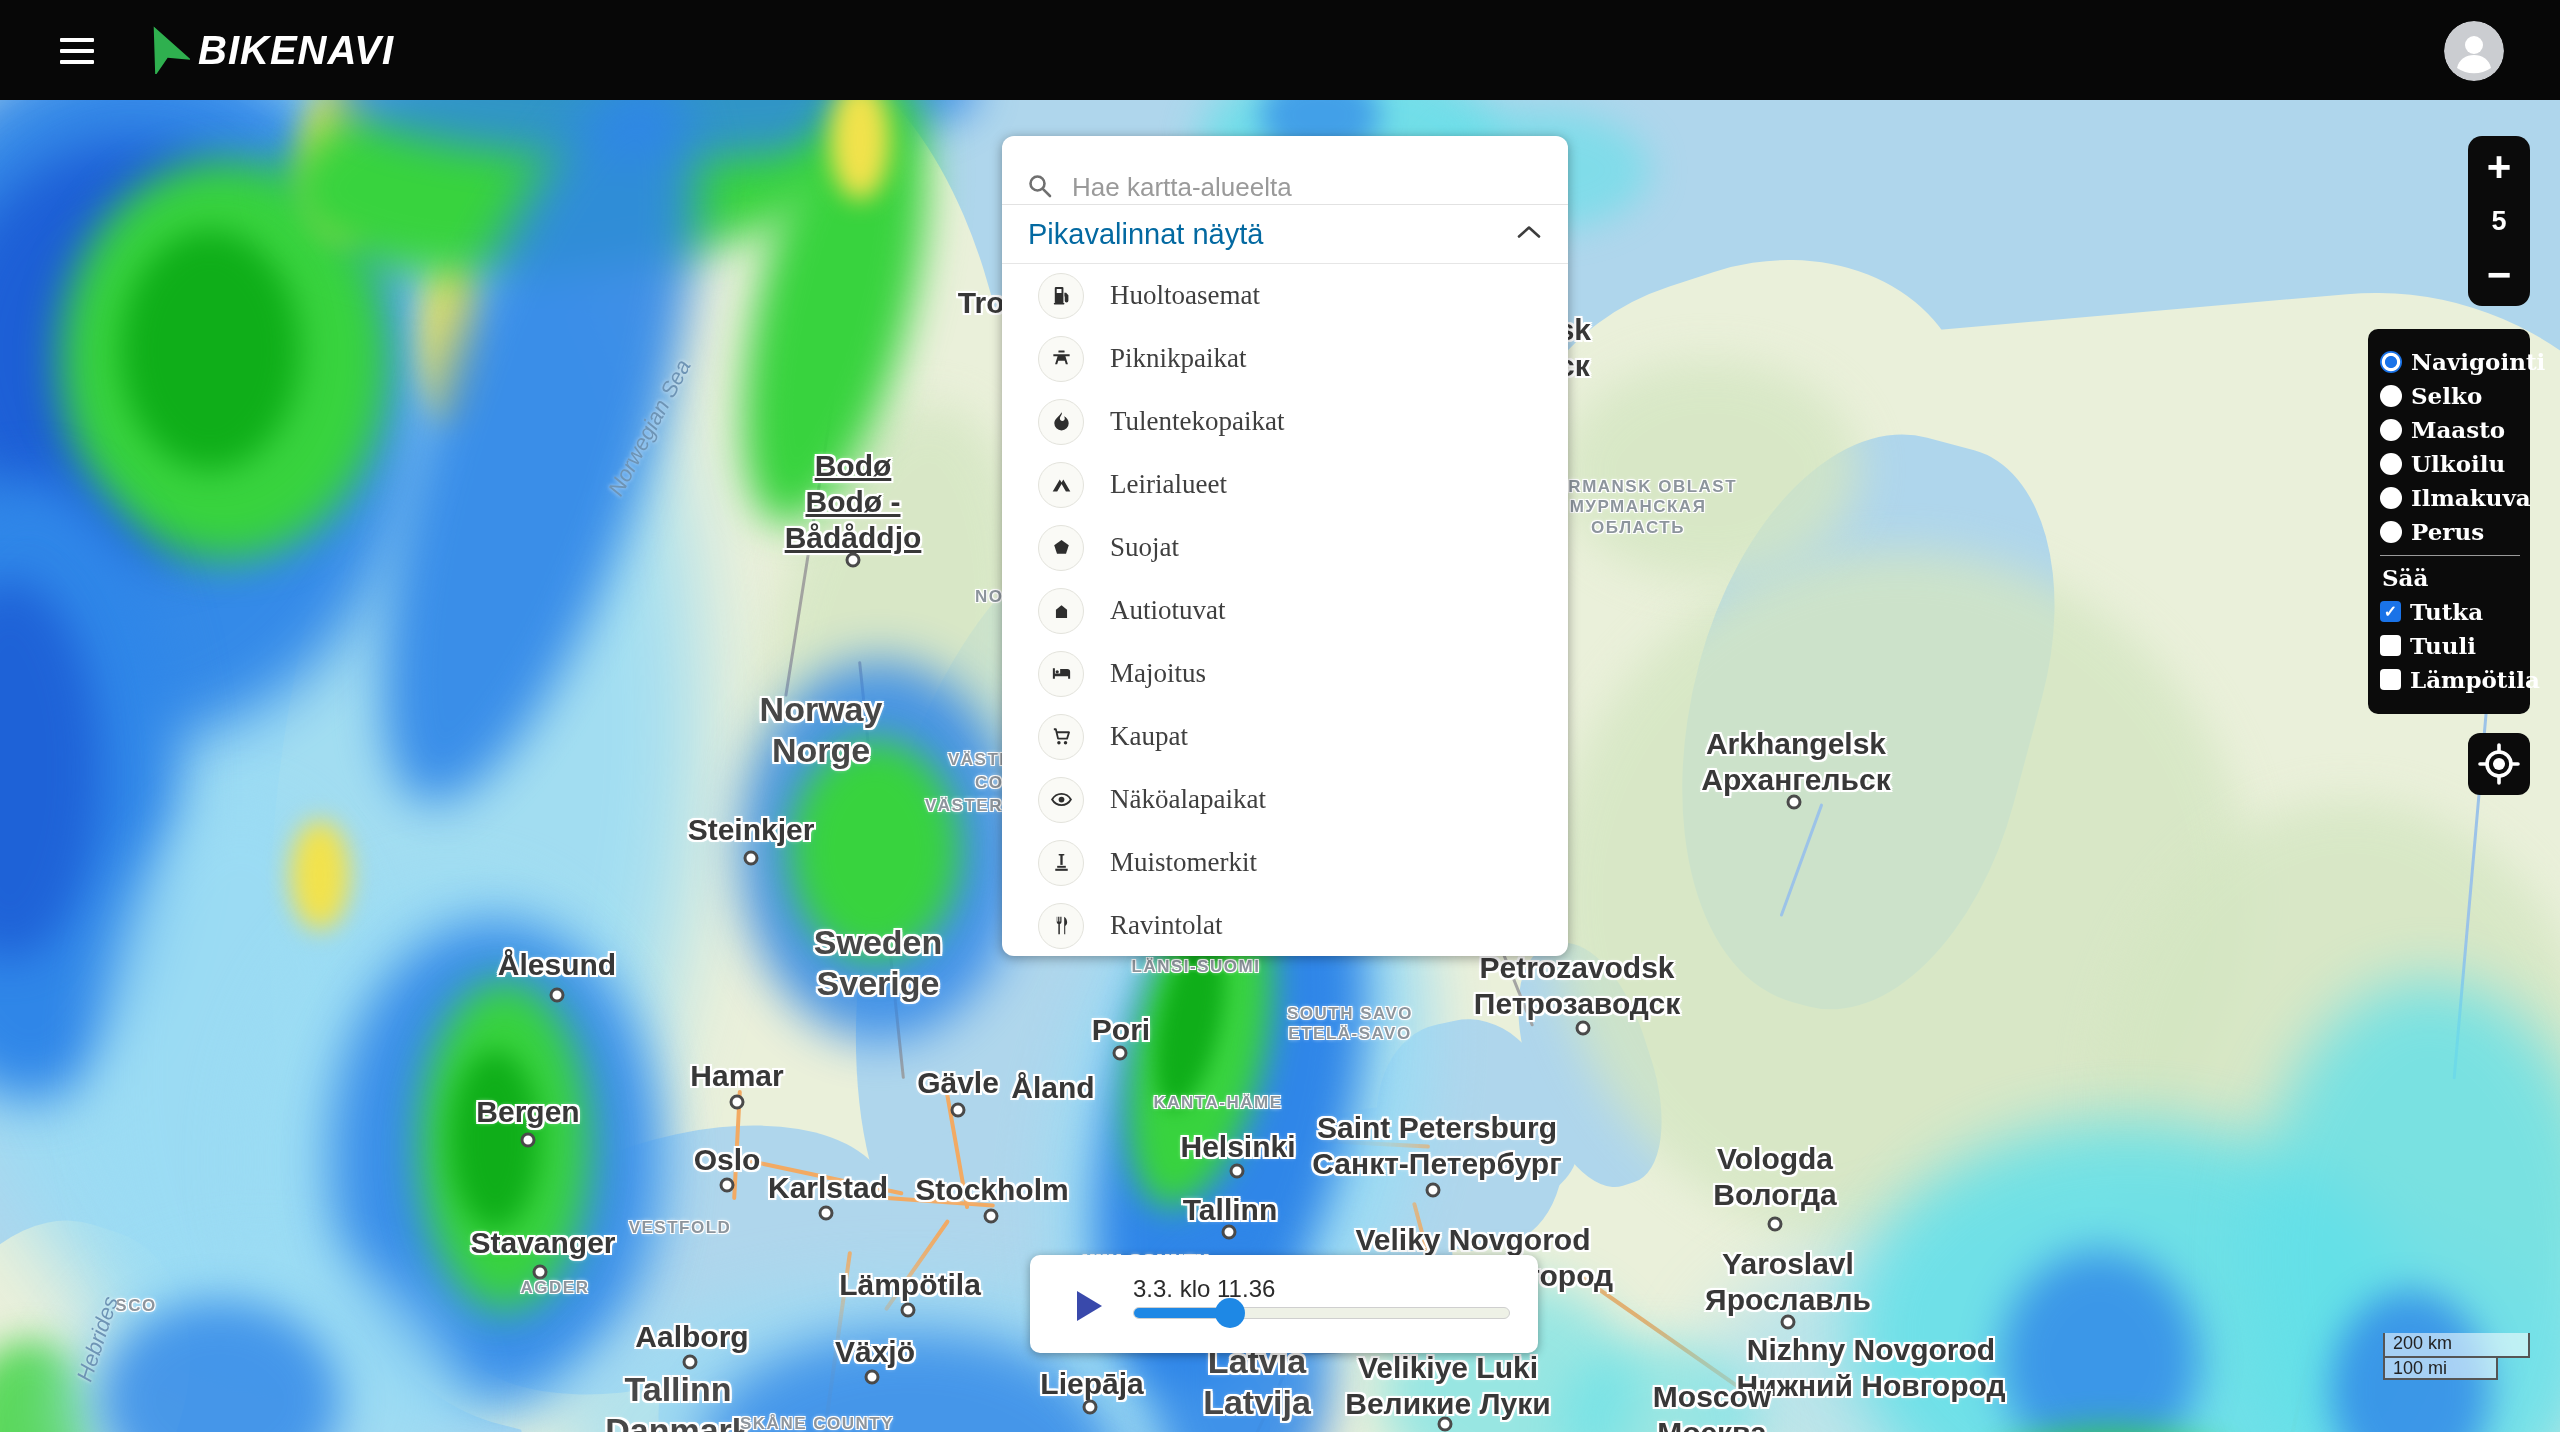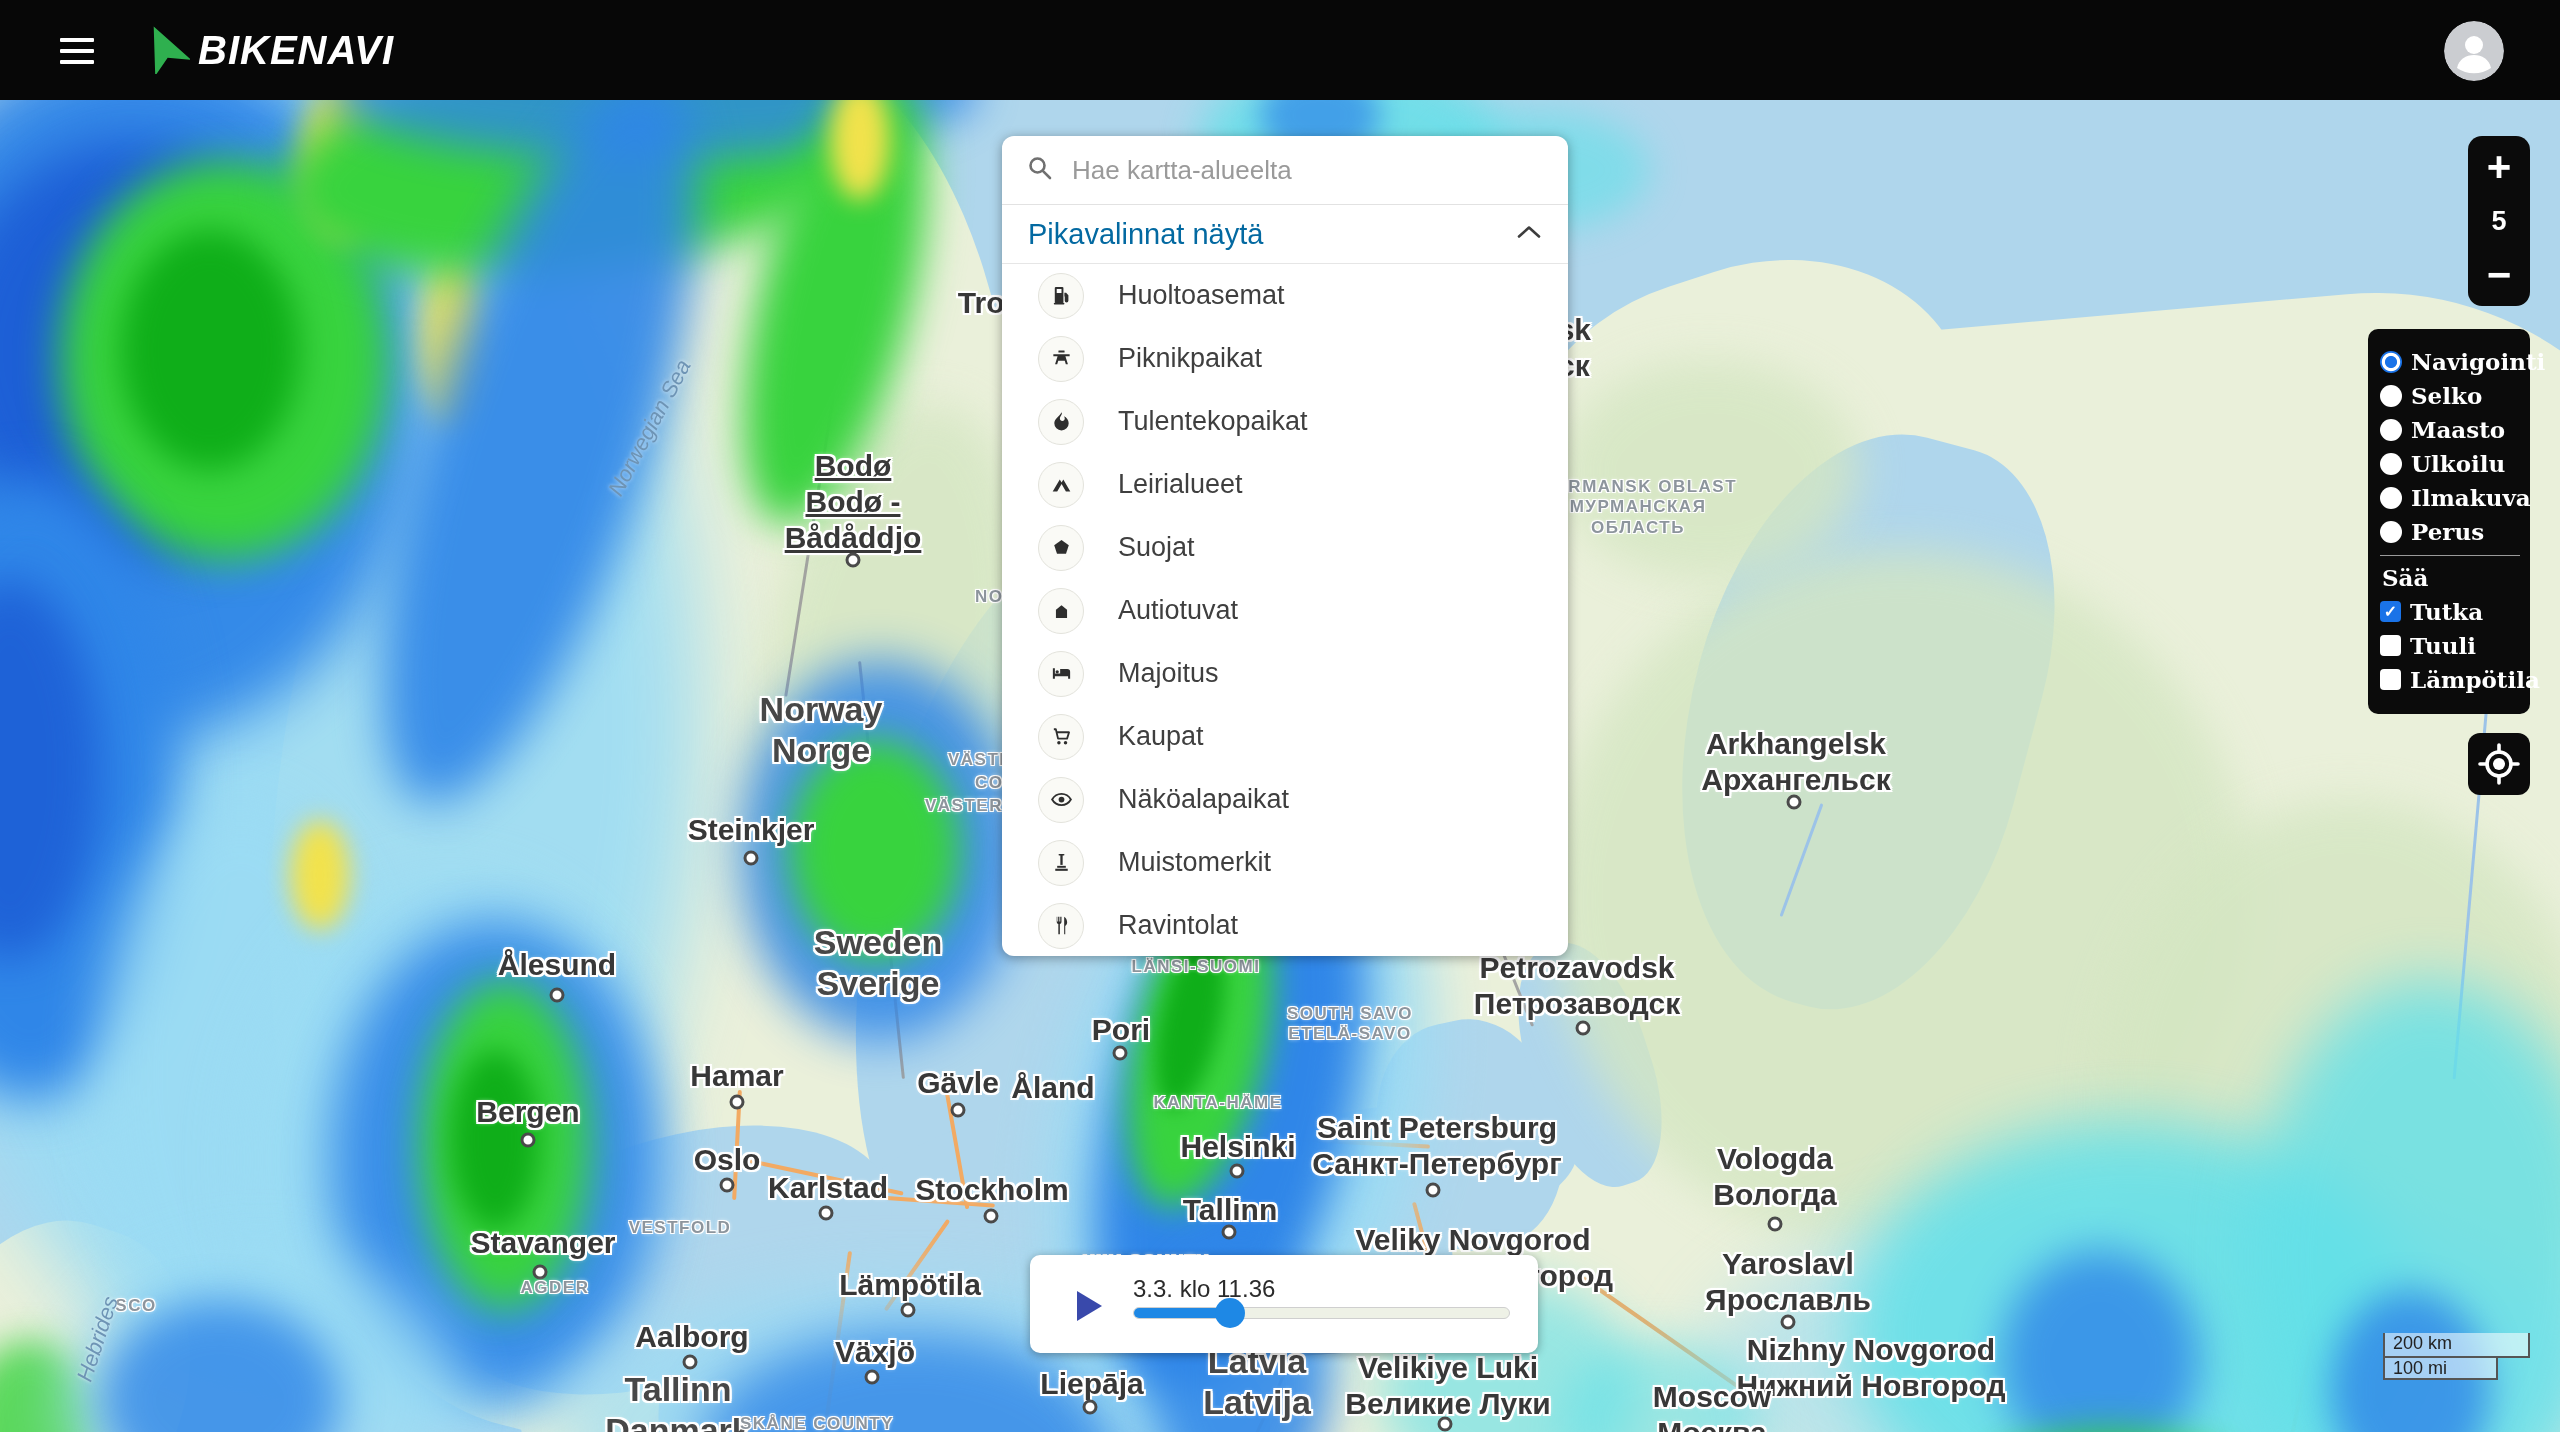--- a/index.html
+++ b/index.html
@@ -28,28 +28,28 @@
     text-shadow:-2px -2px 0 #fff,2px -2px 0 #fff,-2px 2px 0 #fff,2px 2px 0 #fff,0 -2px 0 #fff,0 2px 0 #fff,-2px 0 0 #fff,2px 0 0 #fff,0 0 5px #fff;}
   .mlabel.city{font-size:30px;font-weight:bold;color:#383838;}
   .mlabel.country{font-size:34px;font-weight:bold;color:#474747;}
   .mlabel.region{font-size:17px;font-weight:bold;color:#8d959d;letter-spacing:1.5px;
     text-shadow:-1px -1px 0 #fff,1px -1px 0 #fff,-1px 1px 0 #fff,1px 1px 0 #fff,0 0 4px #fff;}
   .mlabel.water{font-size:22px;font-style:italic;color:#6e94b5;font-weight:normal;
     text-shadow:0 0 4px rgba(255,255,255,.7);}
   .mdot{position:absolute;z-index:5;width:15px;height:15px;border-radius:50%;background:#fff;border:3px solid #4a4a4a;transform:translate(-50%,-50%);box-sizing:border-box;}
   
   #quick-panel{position:absolute;left:1002px;top:136px;width:566px;height:820px;background:#fff;border-radius:12px;z-index:10;box-shadow:0 2px 12px rgba(0,0,0,.35);overflow:hidden;}
-  #search-row{height:68px;display:flex;align-items:center;gap:16px;padding:0 24px;border-bottom:1px solid #e2e2e2;}
+  #search-row{height:68px;display:flex;align-items:flex-end;gap:16px;padding:0 24px;border-bottom:1px solid #e2e2e2;}
   #search-input{flex:1;border:none;outline:none;font-size:26px;color:#333;font-family:"Liberation Sans",sans-serif;}
   #search-input::placeholder{color:#9a9a9a;}
   #qp-header{height:58px;display:flex;align-items:center;justify-content:space-between;padding:0 26px;border-bottom:1px solid #e6e6e6;cursor:pointer;}
   #qp-title{font-family:Liberation Sans, sans-serif;font-size:29px;color:#0369a1;}
   .qp-item{height:63px;display:flex;align-items:center;gap:26px;padding-left:36px;cursor:pointer;}
   .qp-icon{width:46px;height:46px;border-radius:50%;background:#fafaf6;border:1.5px solid #e3e3dc;display:flex;align-items:center;justify-content:center;box-sizing:border-box;}
-  .qp-label{font-family:Liberation Sans, sans-serif;font-size:27px;color:#3f3f3f;margin-left:8px;}
+  .qp-label{font-family:Liberation Serif, serif;font-size:27px;color:#3f3f3f;}
   
   #zoom-ctl{position:absolute;left:2468px;top:136px;width:62px;height:170px;background:#0b0b0b;border-radius:14px;z-index:10;display:flex;flex-direction:column;align-items:center;justify-content:space-between;padding:10px 0;box-sizing:border-box;}
   #zoom-ctl .zbtn{color:#fff;font-size:42px;font-weight:bold;line-height:1;cursor:pointer;}
   #zoom-level{color:#fff;font-size:27px;font-weight:bold;}
   
   #layer-panel{position:absolute;left:2368px;top:329px;width:162px;background:#0b0b0b;border-radius:10px;z-index:10;padding:12px 10px 14px 12px;box-sizing:border-box;color:#fff;font-family:"DejaVu Serif",serif;}
   .lc-row{display:flex;align-items:center;gap:9px;margin:7px 0;cursor:pointer;}
   .lc-label{font-size:23px;font-weight:bold;white-space:nowrap;}
   .radio{width:22px;height:22px;border-radius:50%;background:#fff;flex:0 0 auto;}
   .radio.sel{background:radial-gradient(circle,#1a73e8 0 36%,#ffffff 42% 56%,#1a73e8 62% 100%);}

